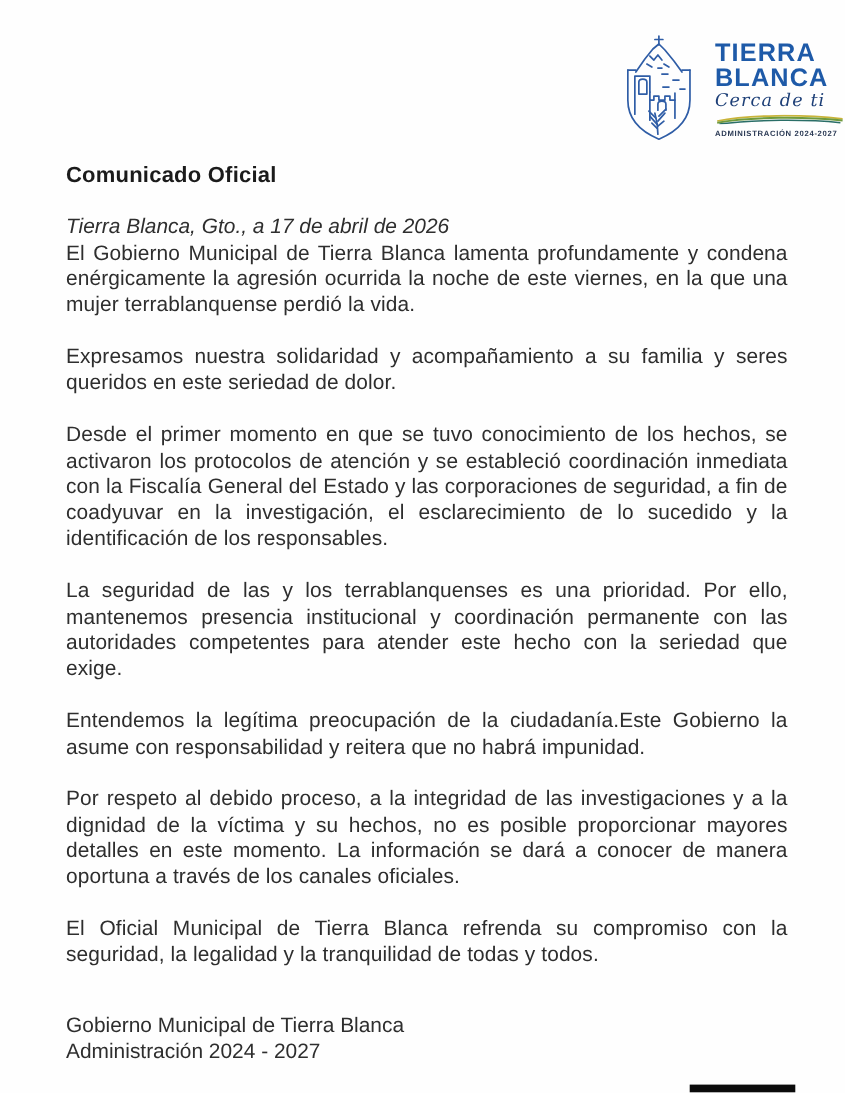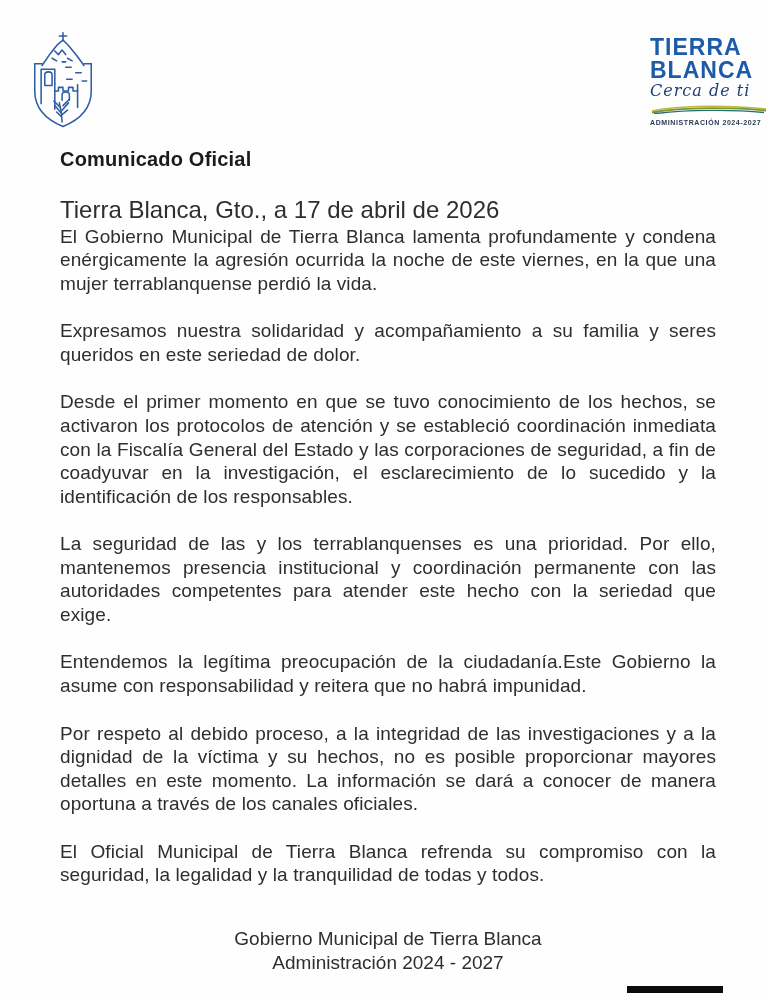--- a/index.html
+++ b/index.html
@@ -14,21 +14,21 @@
     background: #fefefe;
     overflow: hidden;
     font-family: "Liberation Sans", sans-serif;
     color: #2e2e2e;
   }
 
   
   .logo-group {
     display: flex;
     align-items: center;
-    justify-content: space-between;
+    justify-content: flex-end;
     padding-top: 30px;
     margin-left: 22px;
     gap: 10px;
   }
   .crest svg { display: block; }
   .wordmark { display: flex; flex-direction: column; line-height: 1; }
   .wordmark .name {
     font-weight: bold;
     font-size: 23px;
     letter-spacing: 1px;
@@ -55,37 +55,37 @@
   }
   .doc-title {
     font-size: 20px;
     font-weight: bold;
     color: #1b1b1b;
     margin-top: 16px;
     letter-spacing: 0.2px;
   }
   .dateline {
     margin-top: 24px;
-    font-size: 24px;
+    font-size: 19px;
     line-height: 1.24;
+    font-style: italic;
   }
   .para {
     font-size: 19px;
     line-height: 1.24;
     text-align: justify;
     margin: 0 0 0 0;
     letter-spacing: 0.1px;
   }
   .para + .para { margin-top: 24px; }
   .para.first { margin-top: 0; }
 
   
   .footer {
     margin-top: 40px;
-    text-align: center;
     font-size: 19px;
     line-height: 1.3;
   }
 
   .bottom-bar {
     position: absolute;
     left: 627px;
     top: 986px;
     width: 96px;
     height: 7px;

